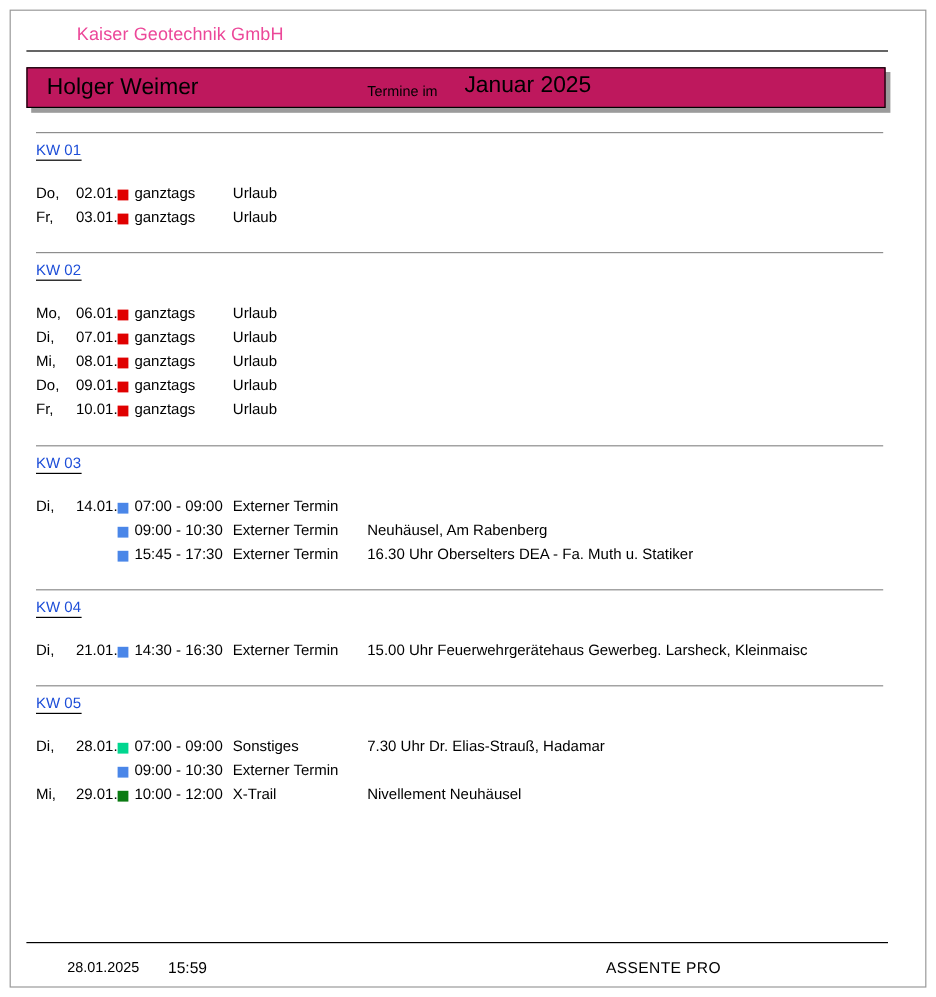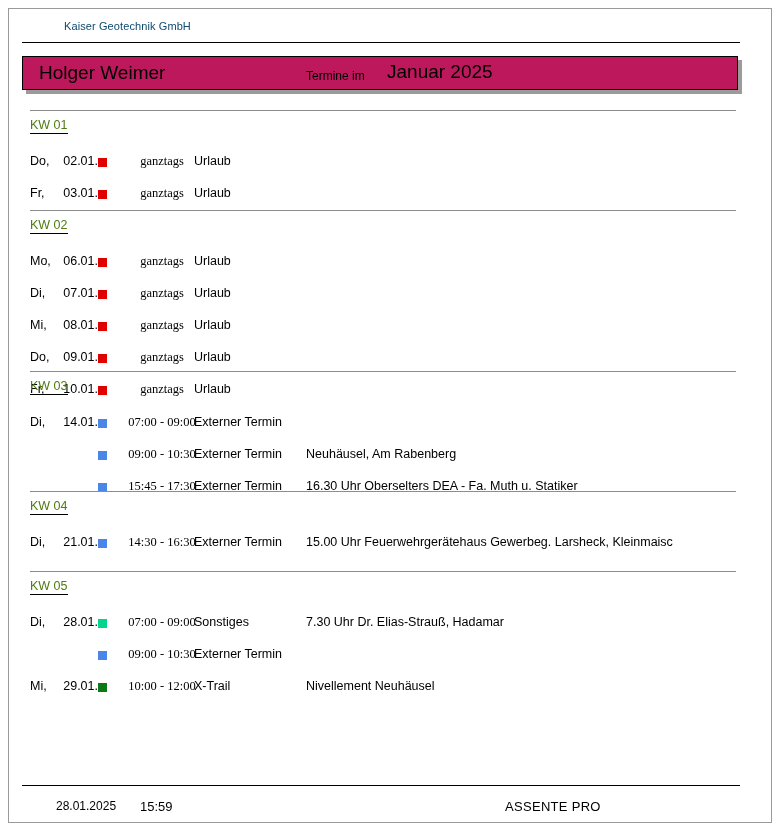--- a/index.html
+++ b/index.html
@@ -30,22 +30,22 @@
     width: 764px;
     height: 815px;
     border: 1px solid #9a9a9a;
     box-sizing: border-box;
     background: #ffffff;
   }
   .company {
     position: absolute;
     left: 64px;
     top: 20px;
-    font-size: 11px;
-    color: #0c4a6e;
+    font-size: 15px;
+    color: #ec4899;
     letter-spacing: 0.1px;
   }
   .rule-top {
     position: absolute;
     left: 22px;
     top: 42px;
     width: 718px;
     height: 1px;
     background: #000;
   }
@@ -98,42 +98,41 @@
   }
   .week-head {
     position: relative;
     height: 22px;
   }
   .week-label {
     position: absolute;
     left: 0;
     top: 0;
     font-size: 12.5px;
-    color: #4d7c0f;
+    color: #1d4ed8;
     border-bottom: 1px solid #000;
     padding-bottom: 1px;
   }
   .week-rule {
     position: absolute;
     left: 0;
     top: -8px;
     width: 706px;
     height: 1px;
     background: #8d8d8d;
   }
   .rows {
     position: relative;
     margin-top: 14px;
   }
   .row {
     position: relative;
     height: 20px;
     font-size: 12.5px;
     color: #000;
-    margin-top: 12px;
   }
   .c-day {
     position: absolute;
     left: 0;
     top: 0;
     width: 26px;
     text-align: left;
   }
   .c-date {
     position: absolute;
@@ -147,23 +146,22 @@
     left: 68px;
     top: 4px;
     width: 9px;
     height: 9px;
   }
   .c-time {
     position: absolute;
     left: 82px;
     top: 0;
     width: 100px;
-    text-align: center;
+    text-align: left;
     white-space: nowrap;
-    font-family: Liberation Serif, serif;
   }
   .c-cat {
     position: absolute;
     left: 164px;
     top: 0;
     width: 130px;
     white-space: nowrap;
   }
   .c-note {
     position: absolute;

